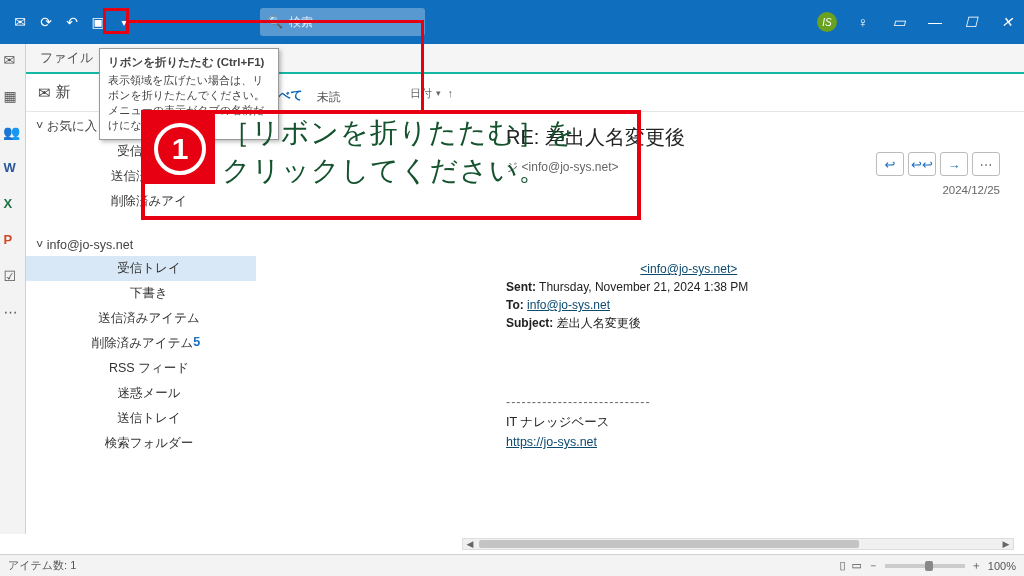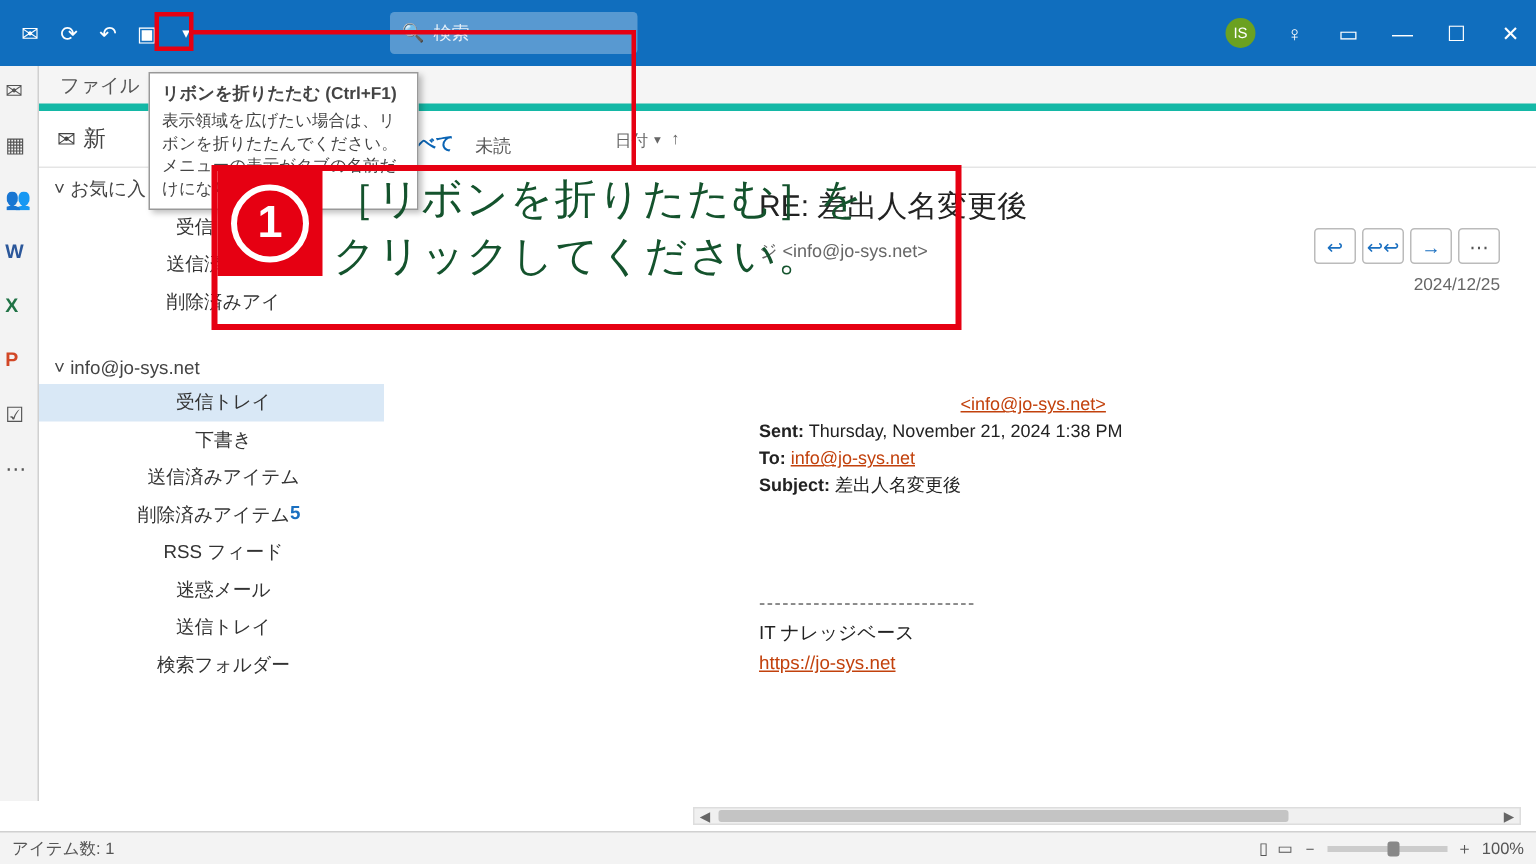--- a/index.html
+++ b/index.html
@@ -3,48 +3,48 @@
 <meta charset="utf-8">
 <style>
   * { box-sizing: border-box; margin: 0; padding: 0; font-family: "Yu Gothic UI", "Meiryo", sans-serif; }
   body { width:1024px; height:576px; background:#fff; overflow:hidden; position:relative; }
   .titlebar { height:44px; background:#106ebe; display:flex; align-items:center; color:#fff; position:relative;}
   .tb-left { display:flex; align-items:center; gap:6px; padding-left:10px;}
   .tb-icon { width:20px; height:20px; display:flex; align-items:center; justify-content:center; font-size:14px;}
   .qat-collapse { position:relative;}
   .search { position:absolute; left:260px; top:8px; width:165px; height:28px; background:rgba(255,255,255,.3); border-radius:3px; display:flex; align-items:center; padding:0 8px; gap:6px; font-size:12px;}
   .tb-right { position:absolute; right:0; top:0; height:44px; display:flex; align-items:center; gap:2px;}
-  .tb-right .wbtn { width:34px; height:32px; display:flex; align-items:center; justify-content:center; font-size:14px;}
+  .tb-right .wbtn { width:34px; height:32px; display:flex; align-items:center; justify-content:center; font-size:14px;font-style:italic;}
   .avatar-ic{ width:20px;height:20px;border-radius:50%;background:#6ba121;display:flex;align-items:center;justify-content:center;font-size:10px;}
   
   .left-rail { position:absolute; left:0; top:44px; width:26px; height:490px; background:#f3f3f3; border-right:1px solid #d0d0d0; display:flex; flex-direction:column; align-items:center; padding-top:8px; gap:18px;}
   .left-rail .ri{ width:18px;height:18px; font-size:14px; color:#555;}
   
   .main { position:absolute; left:26px; top:44px; right:0; height:490px; background:#fff;}
-  .tabrow { height:30px; background:#f5f5f5; border-bottom:5px solid #14b8a6; display:flex; align-items:center; gap:18px; padding-left:14px; font-size:13px; color:#555;}
+  .tabrow { height:30px; background:#f5f5f5; border-bottom:2px solid #14b8a6; display:flex; align-items:center; gap:18px; padding-left:14px; font-size:13px; color:#555;}
   .subrow { height:38px; display:flex; align-items:center; padding-left:12px; gap:16px; font-size:13px; color:#444; border-bottom:1px solid #e5e5e5; position:relative;}
   .subrow .neww{display:flex;align-items:center;gap:5px;font-size:15px;}
   .filter-tabs { position:absolute; left:240px; top:0; height:38px; display:flex; align-items:flex-end; gap:14px; font-size:12px;}
   .ft{ padding-bottom:6px; color:#555;}
   .ft.active{ color:#0a64b4; border-bottom:2px solid #0a64b4; font-weight:600;}
   .datehint{position:absolute; left:384px; top:0; height:38px; display:flex; align-items:center; font-size:11px; color:#666; gap:4px;justify-content:center;}
   
   .folders{ position:absolute; left:0; top:68px; width:230px; bottom:0; font-size:12.5px; color:#333; padding-top:2px;}
   .fgroup{ padding:4px 8px 4px 10px; font-size:12.5px; color:#444;}
   .fitem{ padding:4px 8px 4px 24px; display:flex; justify-content:center; cursor:default;}
   .fitem.sel{ background:#d9e8f6;}
   .fcount{ color:#1a6fc0; font-weight:600; padding-right:6px;}
   
   .preview{ position:absolute; left:462px; top:68px; right:6px; bottom:0; padding:12px 18px; font-size:13px; color:#222; overflow:hidden;}
   .pv-subj{ font-size:20px; font-weight:400; margin-bottom:8px;}
   .pv-from{ color:#666; font-size:12px;}
   .pv-actions{ position:absolute; right:18px; top:40px; display:flex; gap:4px;}
   .pv-actions .pa{ width:28px; height:24px; border:1px solid #bbb; border-radius:3px; display:flex; align-items:center; justify-content:center; font-size:13px; color:#1a6fc0;}
   .pv-date{ position:absolute; right:18px; top:72px; font-size:11.5px; color:#666;}
-  .link{ color:#c2410c; text-decoration:underline;}
+  .link{ color:#0c4a6e; text-decoration:underline;}
   .sig-div{ color:#666; letter-spacing:1px;}
   
   .statusbar{ position:absolute; left:0; bottom:0; right:0; height:22px; background:#f3f3f3; border-top:1px solid #d0d0d0; display:flex; align-items:center; font-size:11px; color:#555; padding:0 8px; justify-content:space-between;}
   .sb-right{ display:flex; align-items:center; gap:6px;}
   .slider{ width:80px; height:4px; background:#ccc; position:relative;}
   .slider::after{content:"";position:absolute;left:50%;top:-3px;width:8px;height:10px;background:#888;border-radius:2px;}
   
   .tooltip{ position:absolute; left:99px; top:48px; width:180px; background:#fff; border:1px solid #999; padding:6px 8px; font-size:11px; color:#444; box-shadow:2px 2px 4px rgba(0,0,0,.25); z-index:60;}
   .tooltip .tt-title{ font-weight:600; font-size:11.5px; margin-bottom:3px;}
   

